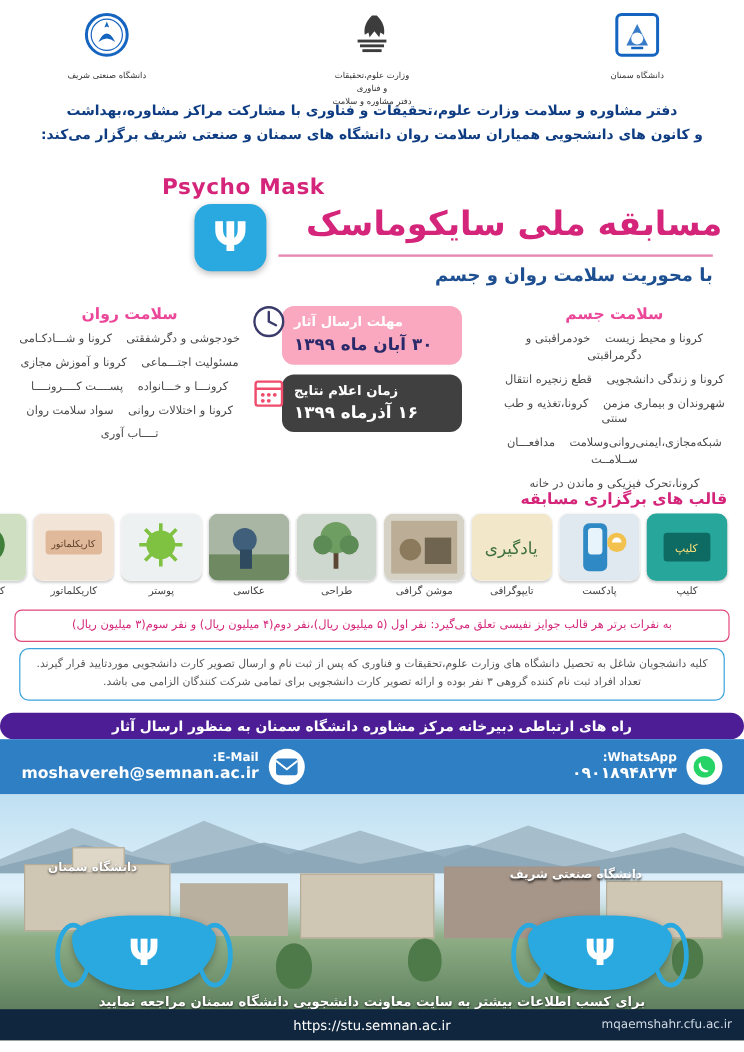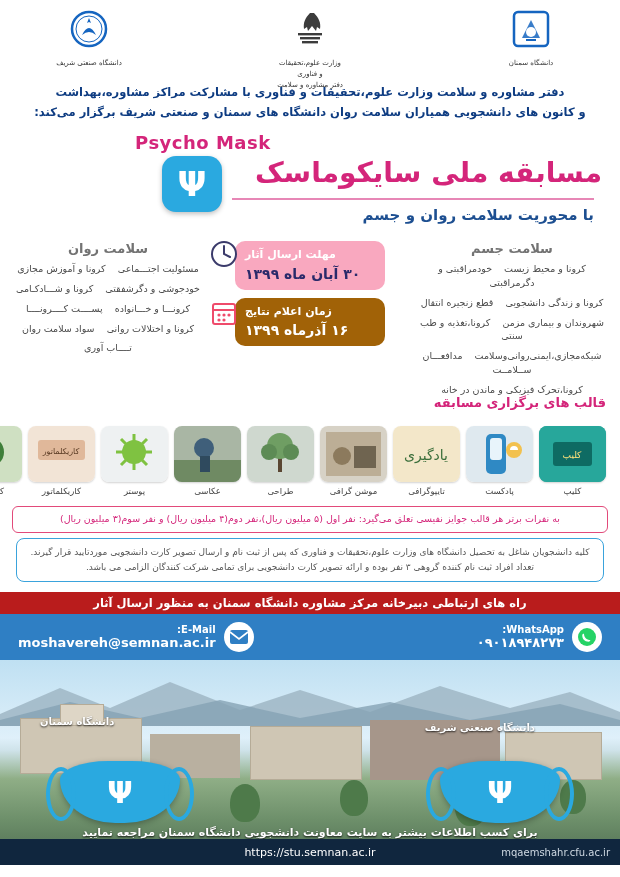--- a/index.html
+++ b/index.html
@@ -21,21 +21,21 @@
   .center-logo{width:210px;}
   .center-logo .cap{font-size:7px;line-height:1.6;}
 
   
   .intro{
     text-align:center;color:#0e3c82;font-weight:bold;font-size:11.5px;
     line-height:1.75;padding:4px 26px 2px 26px;
   }
 
   
-  .titlearea{position:relative;height:115px;margin-top:2px;}
+  .titlearea{position:relative;height:115px;margin-top:16px;}
   .psycho-en{
     position:absolute;left:135px;top:6px;color:#d4257a;font-size:18px;font-weight:bold;
     font-family:"DejaVu Sans","Liberation Sans",sans-serif;letter-spacing:.5px;
   }
   .psi-badge{
     position:absolute;left:162px;top:30px;width:60px;height:56px;border-radius:14px;
     background:#2aa9e0;display:flex;align-items:center;justify-content:center;
     box-shadow:0 2px 5px rgba(0,0,0,.25);
   }
   .psi-badge span{color:#fff;font-size:34px;line-height:1;font-weight:bold;}
@@ -46,47 +46,47 @@
   .title-rule{position:absolute;right:26px;left:232px;top:72px;height:2px;background:#d4257a;opacity:.55;}
   .subtitle-fa{
     position:absolute;right:26px;top:80px;left:230px;
     color:#1d4f91;font-size:15px;font-weight:bold;
   }
 
   
   .cols{display:flex;justify-content:space-between;padding:0 14px;gap:8px;height:150px;}
   .col{width:188px;}
   .col-head{
-    text-align:center;color:#737373;font-size:13px;font-weight:bold;margin-bottom:6px;
+    text-align:center;color:#ec4899;font-size:13px;font-weight:bold;margin-bottom:6px;
   }
   .col ul{list-style:none;margin:0;padding:0;}
   .col li{
     color:#4a4a4a;font-size:9.5px;line-height:1.45;margin-bottom:6px;text-align:center;
     letter-spacing:.2px;
   }
   .col.left li{text-align:center;}
   .col.right li{text-align:center;}
 
   
   .center-col{width:196px;position:relative;}
   .date-card{
     position:relative;border-radius:10px;padding:6px 10px 8px 10px;margin:0 auto 8px auto;width:150px;
     box-sizing:border-box;text-align:left;
   }
   .date-card.pink{background:#f9a8bf;}
-  .date-card.red{background:#a16207;}
+  .date-card.red{background:#404040;}
   .date-card .lbl{color:#fff;font-size:11px;font-weight:bold;line-height:1.4;}
   .date-card .val{color:#2a2a6a;font-size:14px;font-weight:bold;margin-top:3px;}
   .date-card.red .val{color:#ffffff;}
   .clock-icon{position:absolute;left:-26px;top:-2px;}
   .cal-icon{position:absolute;left:-26px;top:0px;}
 
   
   .formats-title{
-    margin:4px 14px 16px 14px;text-align:right;color:#d4257a;font-size:13px;font-weight:bold;
+    margin:4px 14px 4px 14px;text-align:right;color:#d4257a;font-size:13px;font-weight:bold;
   }
   .formats{
     display:flex;gap:6px;padding:0 14px;justify-content:space-between;
   }
   .fmt{width:67px;text-align:center;}
   .fmt .thumb{
     width:67px;height:56px;border-radius:8px;overflow:hidden;position:relative;
     box-shadow:0 1px 2px rgba(0,0,0,.18);
   }
   .fmt .cap{font-size:8.5px;color:#444;margin-top:4px;}
@@ -98,22 +98,22 @@
   }
   
   .part-title{text-align:center;color:#e0457c;font-size:13px;font-weight:bold;margin-top:8px;}
   .part-box{
     margin:5px 16px 0 16px;border:1.5px solid #3aa3dc;border-radius:8px;padding:6px 10px;
     color:#555;font-size:9px;line-height:1.7;text-align:center;
   }
 
   
   .contact-head{
-    margin:10px 0 0 0;background:#b91c1c;color:#fff;text-align:center;font-size:11.5px;
-    font-weight:bold;padding:4px 0;
+    margin:10px 0 0 0;background:#4c1d95;color:#fff;text-align:center;font-size:11.5px;
+    font-weight:bold;padding:4px 0;border-radius:11px;
   }
   .contact-band{
     background:#2f7fc4;display:flex;align-items:center;justify-content:space-between;
     padding:6px 18px;color:#fff;height:46px;box-sizing:border-box;
   }
   .contact-item{display:flex;align-items:center;gap:8px;}
   .contact-item .txt .k{font-size:10px;font-weight:bold;}
   .contact-item .txt .v{font-size:13px;font-weight:bold;}
   .circ{
     width:30px;height:30px;border-radius:50%;background:#fff;display:flex;
@@ -270,28 +270,28 @@
         </div>
         <div class="lbl">زمان اعلام نتایج</div>
         <div class="val">۱۶ آذرماه ۱۳۹۹</div>
       </div>
     </div>
 
     <div class="col left">
       <div class="col-head">سلامت روان</div>
       <ul>
         <li>
+          <span>خودجوشی و دگرشفقتی</span>
+          &nbsp;&nbsp;
+          <span>کرونا و شـــادکـامی</span>
+        </li>
+        <li>
           <span>مسئولیت اجتـــماعی</span>
           &nbsp;&nbsp;
           <span>کرونا و آموزش مجازی</span>
-        </li>
-        <li>
-          <span>خودجوشی و دگرشفقتی</span>
-          &nbsp;&nbsp;
-          <span>کرونا و شـــادکـامی</span>
         </li>
         <li>
           <span>کرونـــا و خـــانواده</span>
           &nbsp;&nbsp;
           <span>پســــت کــــرونــــا</span>
         </li>
         <li>
           <span>کرونا و اختلالات روانی</span>
           &nbsp;&nbsp;
           <span>سواد سلامت روان</span>

